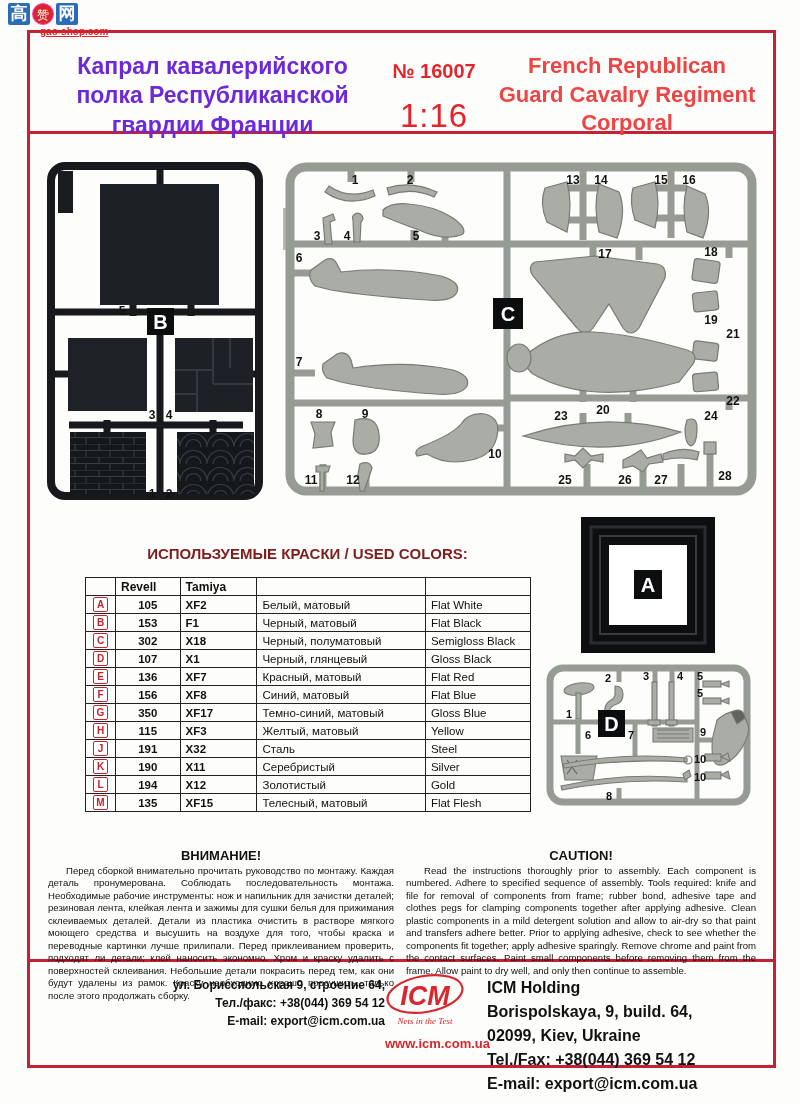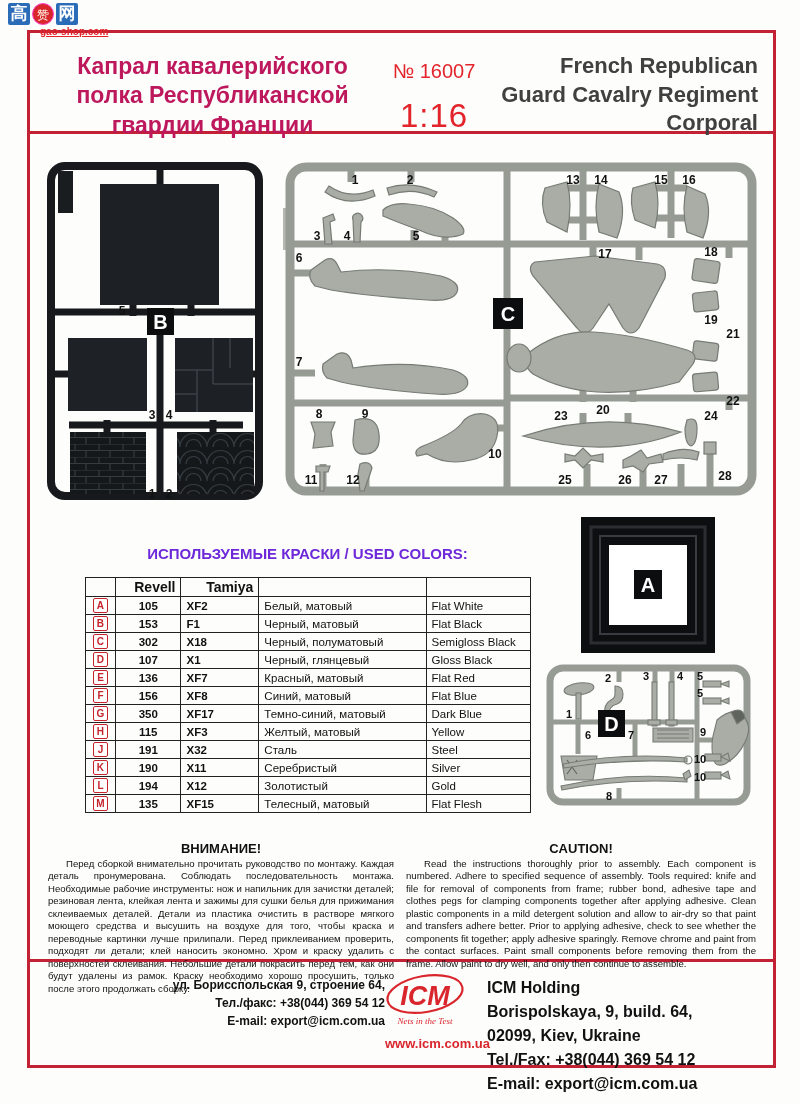--- a/index.html
+++ b/index.html
@@ -14,54 +14,54 @@
   
   .watermark{position:absolute;left:8px;top:3px;z-index:5;}
   .wm-row{display:flex;align-items:center;gap:2px;}
   .wm-box{width:22px;height:22px;background:#2b6cb8;color:#fff;font-weight:bold;
           font-size:17px;line-height:22px;text-align:center;border-radius:2px;}
   .wm-circle{width:22px;height:22px;border-radius:50%;background:#d9262c;color:#ffe;
              font-size:12px;line-height:22px;text-align:center;border:1px solid #f4c;box-sizing:border-box;}
   .wm-domain{color:#e0262b;font-size:10px;font-weight:bold;text-decoration:underline;margin-top:1px;margin-left:32px;}
   
   .title-ru{position:absolute;left:45px;top:52px;width:335px;text-align:center;
-            color:#be185d;font-weight:bold;font-size:23px;line-height:1.28;}
+            color:#6d28d9;font-weight:bold;font-size:23px;line-height:1.28;}
   .kit-block{position:absolute;left:378px;top:60px;width:112px;text-align:center;color:#e3242b;}
-  .kit-number{font-weight:normal;font-size:20px;}
+  .kit-number{font-weight:bold;font-size:20px;}
   .kit-scale{font-weight:normal;font-size:33px;margin-top:14px;letter-spacing:1px;}
-  .title-en{position:absolute;left:496px;top:52px;width:262px;text-align:right;
-            color:#404040;font-weight:bold;font-size:22px;line-height:1.3;}
+  .title-en{position:absolute;left:496px;top:52px;width:262px;text-align:center;
+            color:#ef4444;font-weight:bold;font-size:22px;line-height:1.3;}
   
   .sprue{position:absolute;}
   .sprue-b{left:45px;top:158px;}
   .sprue-c{left:283px;top:158px;}
   .part-a{left:578px;top:512px;}
   .sprue-d{left:545px;top:660px;}
   .pn{font:bold 12px "Liberation Sans", sans-serif;fill:#111;text-anchor:middle;}
   .pn-sm{font:bold 11px "Liberation Sans", sans-serif;fill:#111;text-anchor:middle;}
   .plate-letter{font:bold 20px "Liberation Sans", sans-serif;fill:#fff;text-anchor:middle;}
   
   .colors-heading{position:absolute;left:85px;top:545px;width:445px;text-align:center;
-                  font-weight:bold;font-size:15px;color:#6d28d9;}
+                  font-weight:bold;font-size:15px;color:#7f1d1d;}
   table.colors{position:absolute;left:85px;top:577px;width:446px;border-collapse:collapse;
                font-size:11.5px;color:#111;}
   table.colors td,table.colors th{border:1.5px solid #222;padding:1px 5px;height:15px;}
-  table.colors th{font-weight:bold;text-align:right;font-size:14px;}
+  table.colors th{font-weight:bold;text-align:left;font-size:12px;}
   td.c-letter{width:20px;text-align:center;padding:1px 2px;}
   td.c-revell{width:58px;text-align:center;font-weight:bold;}
   td.c-tamiya{width:72px;text-align:left;font-weight:bold;}
   td.c-ru{width:178px;}
   td.c-en{width:104px;}
   .letterbox{display:inline-block;width:13px;height:13px;border:1.5px solid #c5242b;border-radius:2px;
              color:#c5242b;font-weight:bold;font-size:10px;line-height:13px;text-align:center;background:#fff;}
   
   .notice{position:absolute;top:840px;color:#111;}
   .notice.ru{left:48px;width:346px;}
   .notice.en{left:406px;width:350px;}
-  .notice h3{margin:1px 0 2px 0;text-align:center;font-size:13px;}
+  .notice h3{margin:8px 0 2px 0;text-align:center;font-size:13px;}
   .notice p{margin:0;font-size:9.6px;line-height:1.3;text-align:justify;text-indent:18px;}
   
   .footer-ru{position:absolute;left:55px;top:976px;width:330px;text-align:right;
              font-weight:bold;font-size:12px;line-height:1.5;color:#111;}
   .footer-en{position:absolute;left:487px;top:976px;width:280px;text-align:left;
              font-weight:bold;font-size:16px;line-height:1.5;color:#111;}
   .footer-logo{position:absolute;left:385px;top:972px;width:80px;text-align:center;}
   .logo-url{color:#d9262c;font-weight:bold;font-size:13px;margin-top:2px;white-space:nowrap;}
 </style>
 </head>
@@ -385,21 +385,21 @@
       <td class="c-tamiya tamiya">XF8</td>
       <td class="c-ru ru">Синий, матовый</td>
       <td class="c-en en">Flat Blue</td>
     </tr>
 
     <tr>
       <td class="c-letter"><span class="letterbox letter">G</span></td>
       <td class="c-revell revell">350</td>
       <td class="c-tamiya tamiya">XF17</td>
       <td class="c-ru ru">Темно-синий, матовый</td>
-      <td class="c-en en">Dark Blue</td>
+      <td class="c-en en">Gloss Blue</td>
     </tr>
 
     <tr>
       <td class="c-letter"><span class="letterbox letter">H</span></td>
       <td class="c-revell revell">115</td>
       <td class="c-tamiya tamiya">XF3</td>
       <td class="c-ru ru">Желтый, матовый</td>
       <td class="c-en en">Yellow</td>
     </tr>
 

